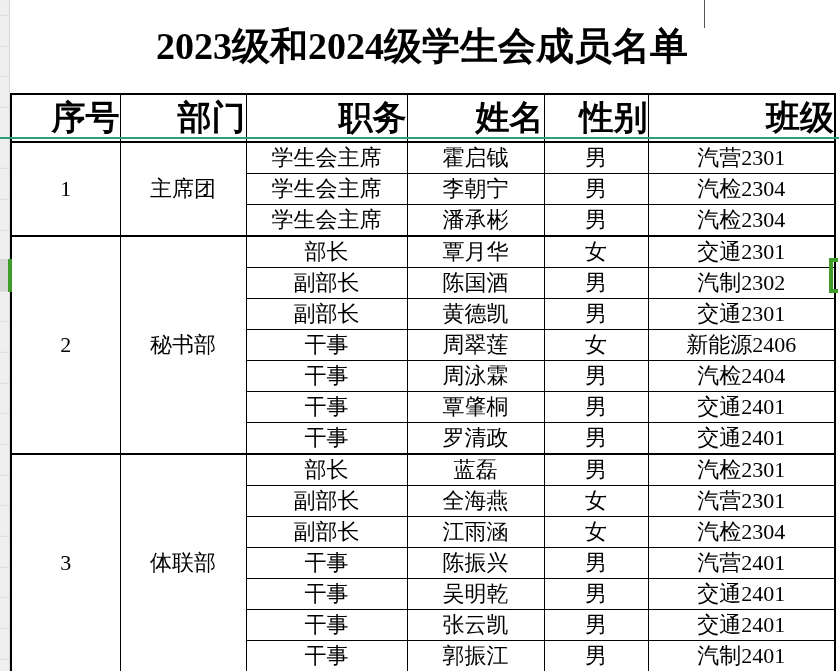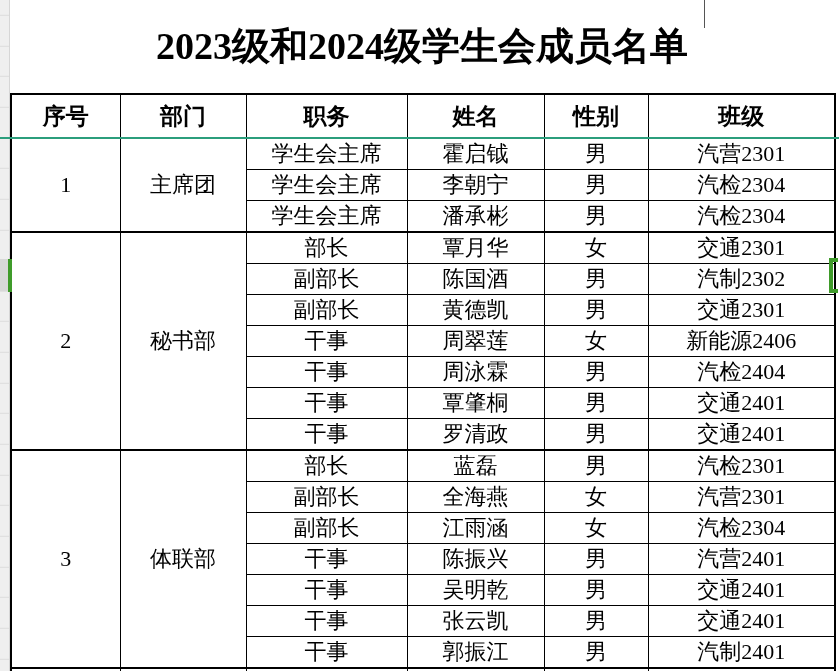--- a/index.html
+++ b/index.html
@@ -36,21 +36,21 @@
   table.sheet{
     position:absolute;left:10px;top:93px;width:824px;
     border-collapse:collapse;table-layout:fixed;background:#fff;
     border:2px solid #000;
   }
   table.sheet th,table.sheet td{
     border:1px solid #000;padding:0;margin:0;
     text-align:center;vertical-align:middle;
     white-space:nowrap;overflow:hidden;
   }
-  table.sheet thead th{height:42px;font-size:23px;font-weight:bold;}
+  table.sheet thead th{height:42px;font-size:34px;font-weight:bold;text-align:right;}
   table.sheet tbody td{height:29.65px;font-size:22px;font-weight:normal;}
   tr.section-start td{border-top-width:2px;}
   
   .freeze-line{
     position:absolute;left:0;top:137px;width:839px;height:2px;
     background:var(--freeze,#2b9e7c);z-index:5;
   }
   
   .sel-left{
     position:absolute;left:8px;top:259px;width:4px;height:33px;

